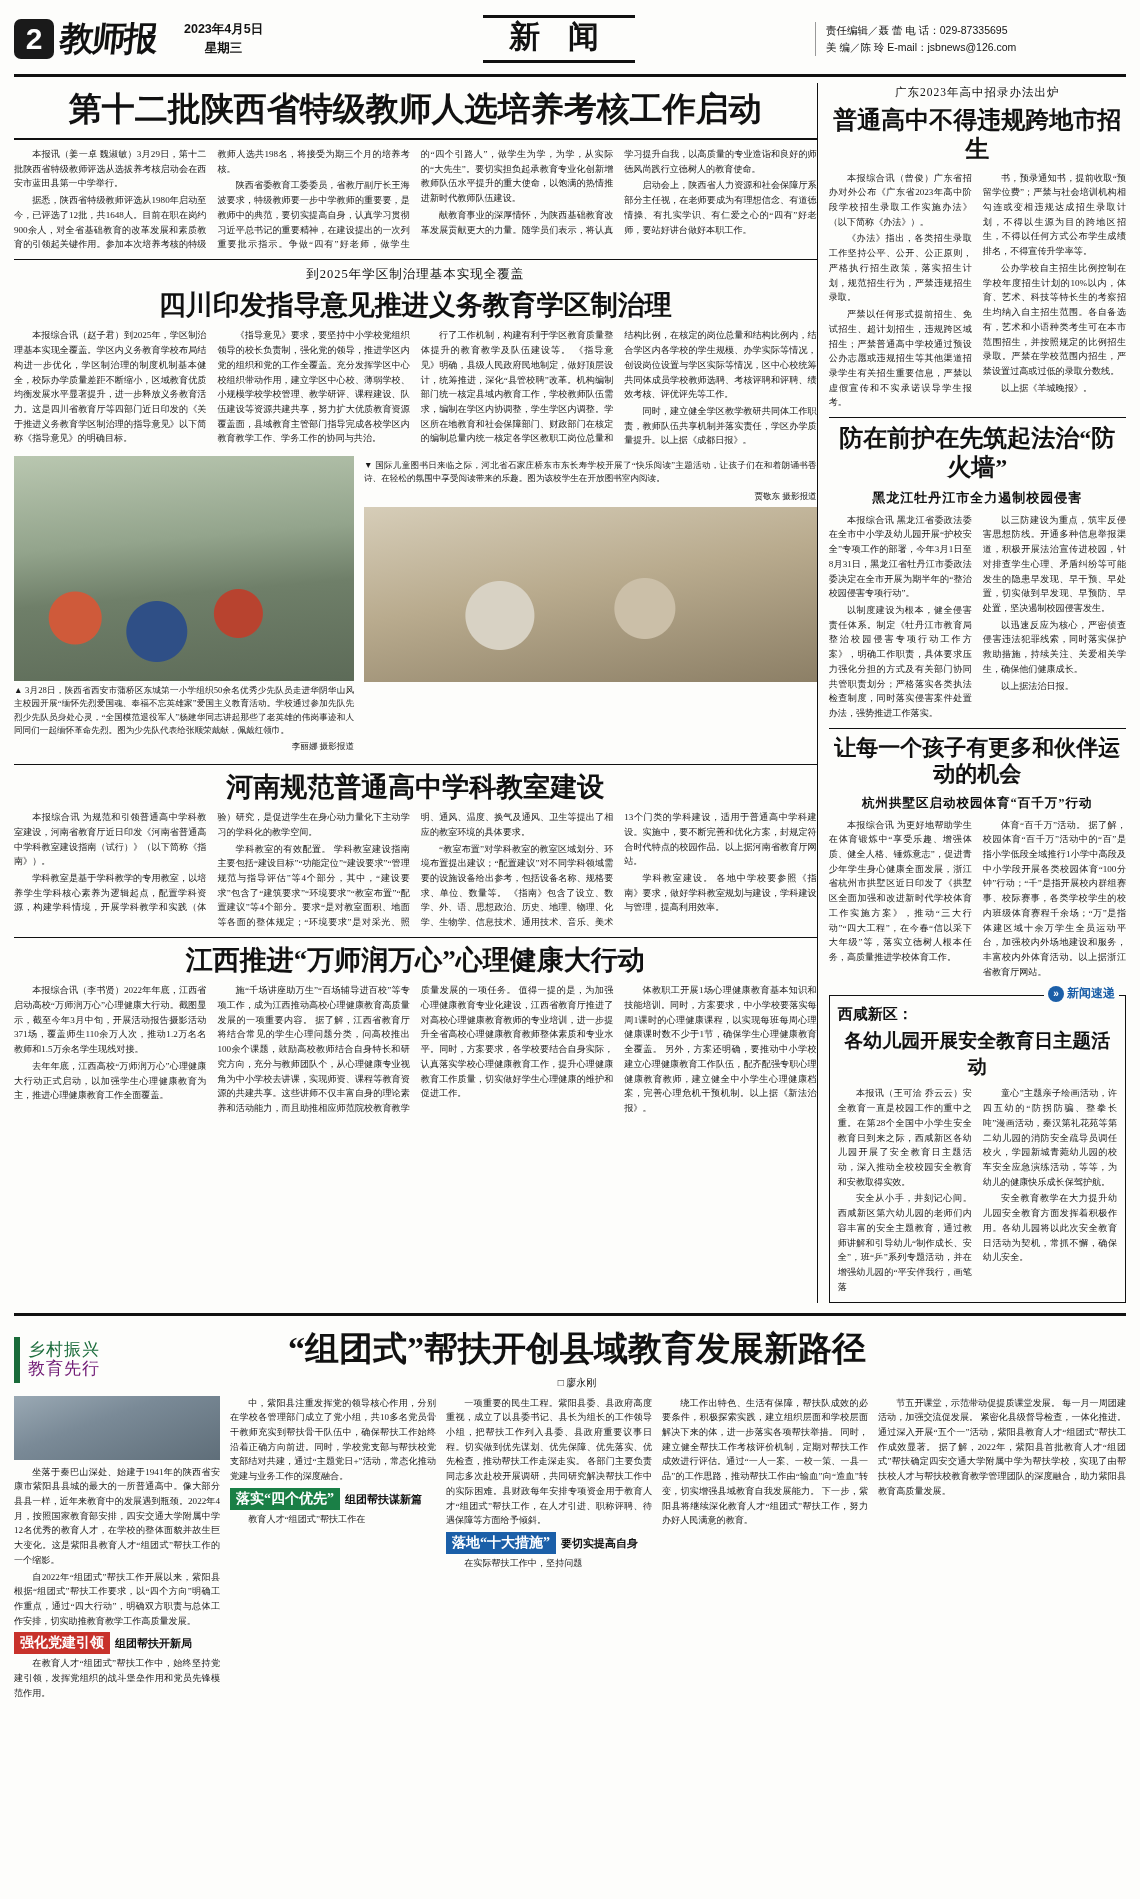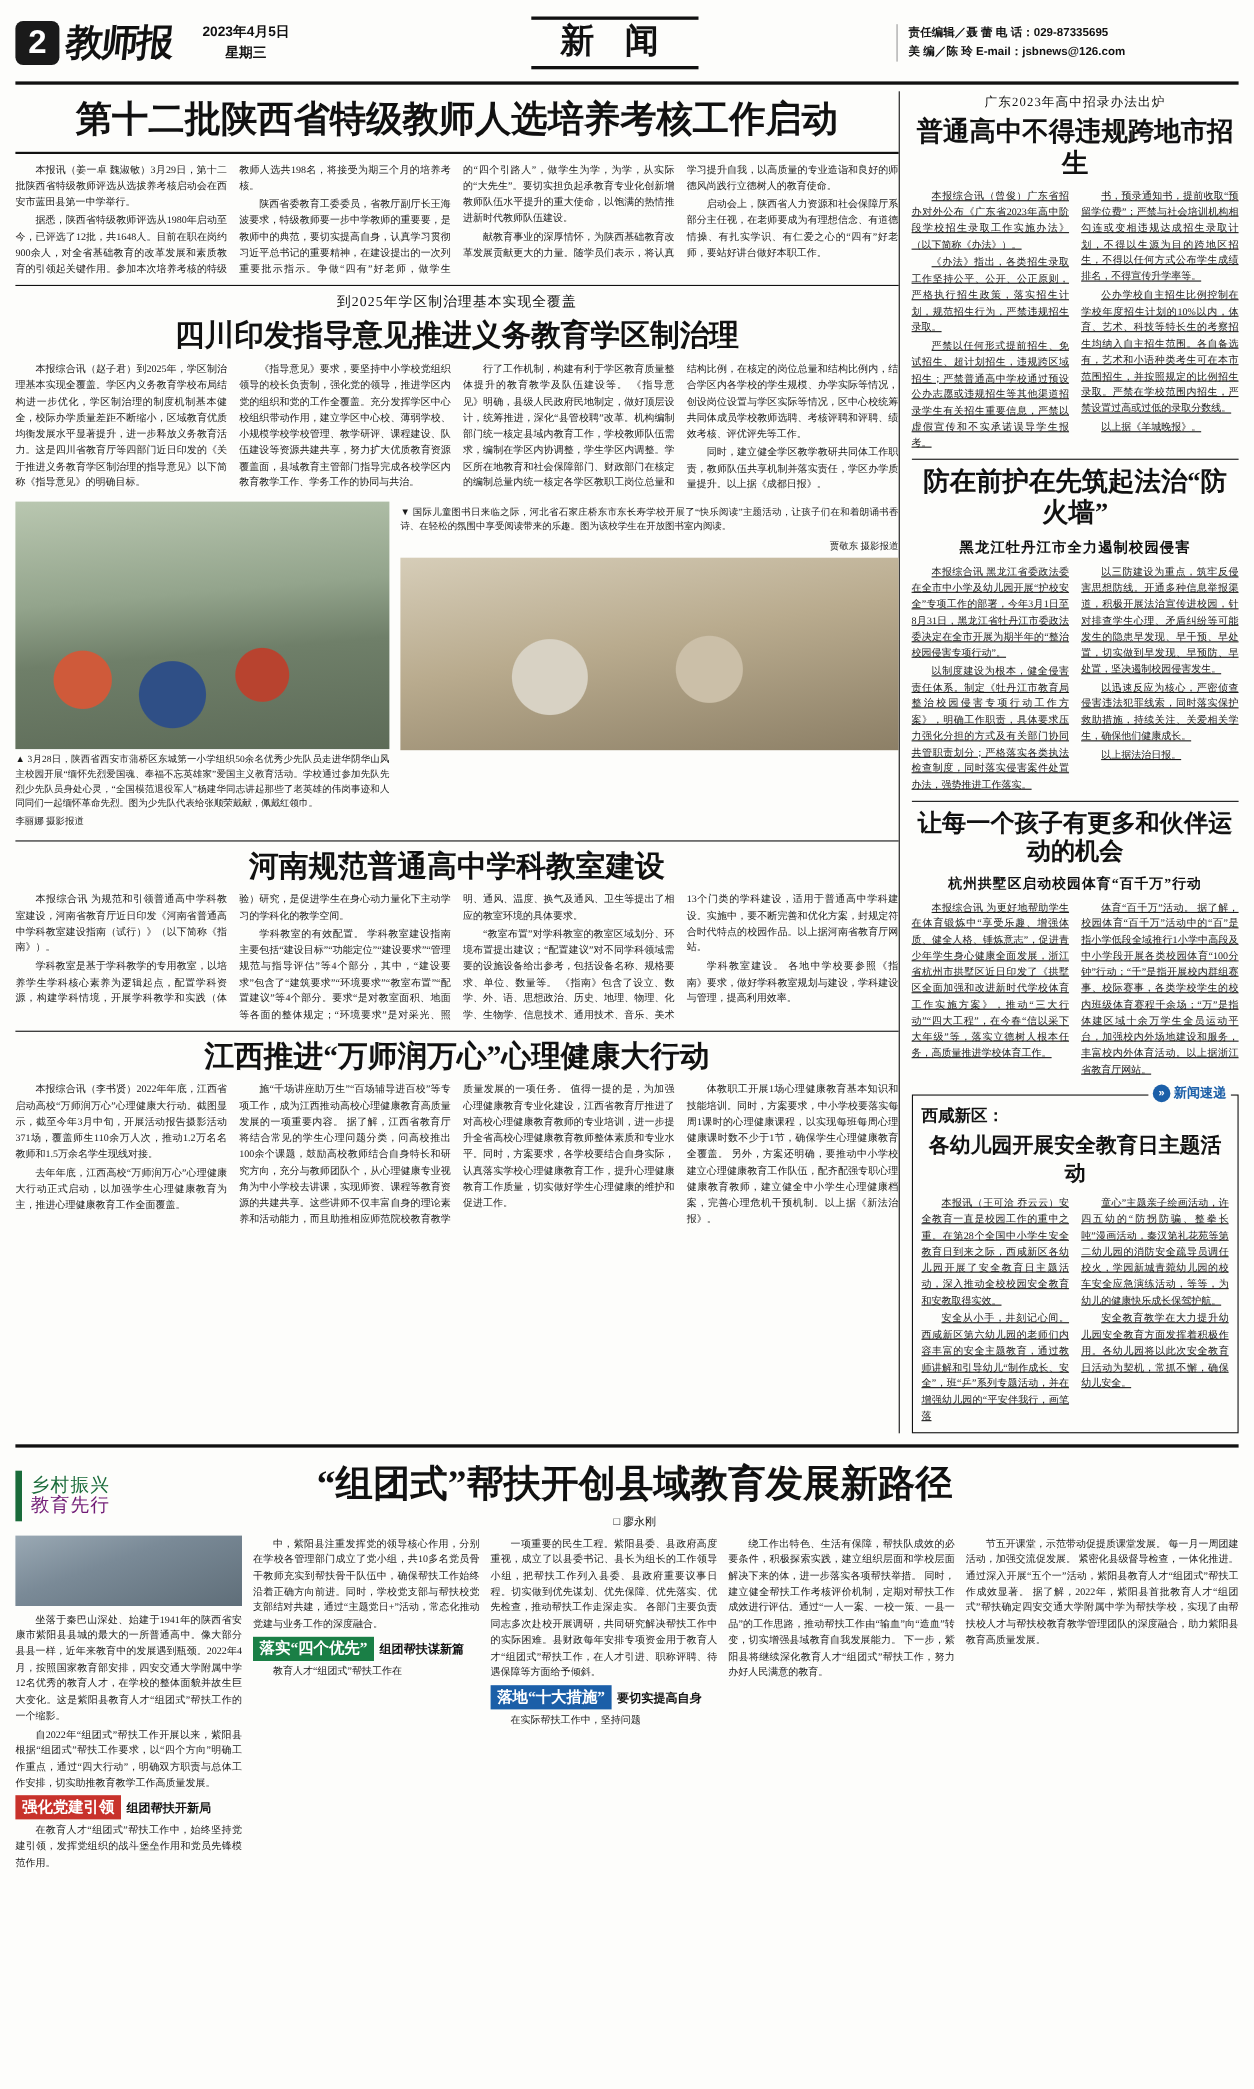--- a/index.html
+++ b/index.html
@@ -37,21 +37,21 @@
   }
   .newstitle .nt-inner{
     font-size:31px;font-weight:bold;letter-spacing:10px;
     padding:0 26px 3px 26px;border-bottom:3px solid #111;border-top:3px solid #111;
     line-height:1.25;
   }
   .masthead-right{
     width:300px;font-family:"Liberation Sans",sans-serif;font-size:10.5px;
     line-height:1.6;color:#111;border-left:1px solid #999;padding-left:10px;
   }
-  .masthead-right .r-row{display:block;white-space:nowrap;font-weight:bold;}
+  .masthead-right .r-row{display:block;white-space:nowrap;}
   .rule-main{height:3px;background:#111;margin:4px 14px 0 14px;}
   .body-text{
     font-size:9.1px;line-height:1.62;text-align:justify;
     text-justify:inter-ideograph;color:#1a1a1a;
   }
   .body-text p{margin:0 0 2px 0;text-indent:2em;}
 
   
   .main-area{position:relative;margin:6px 14px 0 14px;display:flex;}
   .left-col{width:810px;}
@@ -69,21 +69,21 @@
     font-size:13px;text-align:center;margin:3px 0 6px 0;font-weight:normal;letter-spacing:1px;
   }
   .shoulder{
     font-size:12.5px;text-align:center;margin:2px 0 2px 0;letter-spacing:1px;
   }
 
   .sep-dash{border-top:1px solid #111;margin:7px 0 6px 0;}
 
   
   .c4{column-count:4;column-gap:11px;column-rule:none;}
-  .c2{column-count:2;column-gap:11px;text-decoration:underline;}
+  .c2{column-count:2;column-gap:11px;}
 
   
   .photo{position:relative;overflow:hidden;background:#888;}
   .cap{font-size:8.6px;line-height:1.55;text-align:justify;margin-top:3px;color:#1a1a1a;}
 
   
   .rbox{border:1px solid #111;padding:7px 8px;margin-top:9px;position:relative;}
   .rbox-title{font-size:20px;font-weight:bold;text-align:center;margin:4px 0 6px 0;}
   .speed-tag{
     position:absolute;top:-11px;right:6px;background:#fdfdfb;padding:0 4px;
@@ -177,21 +177,21 @@
         <p>《指导意见》要求，要坚持中小学校党组织领导的校长负责制，强化党的领导，推进学区内党的组织和党的工作全覆盖。充分发挥学区中心校组织带动作用，建立学区中心校、薄弱学校、小规模学校学校管理、教学研评、课程建设、队伍建设等资源共建共享，努力扩大优质教育资源覆盖面，县域教育主管部门指导完成各校学区内教育教学工作、学务工作的协同与共治。</p>
         <p>行了工作机制，构建有利于学区教育质量整体提升的教育教学及队伍建设等。
 《指导意见》明确，县级人民政府民地制定，做好顶层设计，统筹推进，深化“县管校聘”改革。机构编制部门统一核定县域内教育工作，学校教师队伍需求，编制在学区内协调整，学生学区内调整。学区所在地教育和社会保障部门、财政部门在核定的编制总量内统一核定各学区教职工岗位总量和结构比例，在核定的岗位总量和结构比例内，结合学区内各学校的学生规模、办学实际等情况，创设岗位设置与学区实际等情况，区中心校统筹共同体成员学校教师选聘、考核评聘和评聘、绩效考核、评优评先等工作。</p>
         <p>同时，建立健全学区教学教研共同体工作职责，教师队伍共享机制并落实责任，学区办学质量提升。以上据《成都日报》。</p>
       </div>
 
       <div style="display:flex;margin-top:8px;gap:10px;">
         <div style="width:340px;">
           <div class="photo img-kids" style="width:340px;height:225px;"></div>
           <div class="cap">▲ 3月28日，陕西省西安市蒲桥区东城第一小学组织50余名优秀少先队员走进华阴华山风主校园开展“缅怀先烈爱国魂、奉福不忘英雄家”爱国主义教育活动。学校通过参加先队先烈少先队员身处心灵，“全国模范退役军人”杨建华同志讲起那些了老英雄的伟岗事迹和人同同们一起缅怀革命先烈。图为少先队代表给张顺荣戴献，佩戴红领巾。</div>
-          <div class="cap" style="">李丽娜  摄影报道</div>
+          <div class="cap" style="text-align:right;">李丽娜  摄影报道</div>
         </div>
         <div style="flex:1;">
           <div class="cap" style="margin-bottom:4px;">▼ 国际儿童图书日来临之际，河北省石家庄桥东市东长寿学校开展了“快乐阅读”主题活动，让孩子们在和着朗诵书香诗、在轻松的氛围中享受阅读带来的乐趣。图为该校学生在开放图书室内阅读。</div>
           <div class="cap" style="text-align:right;margin-bottom:4px;">贾敬东  摄影报道</div>
           <div class="photo img-class" style="width:100%;height:175px;"></div>
         </div>
       </div>
 
       <div class="sep-dash" style="margin-top:10px;"></div>
 

